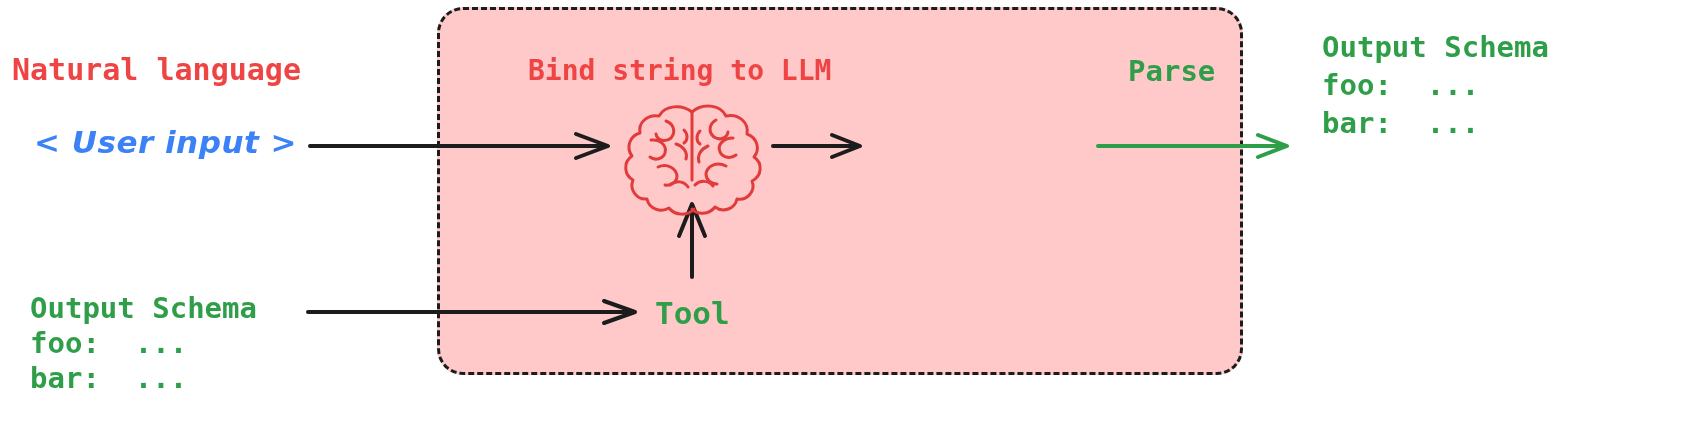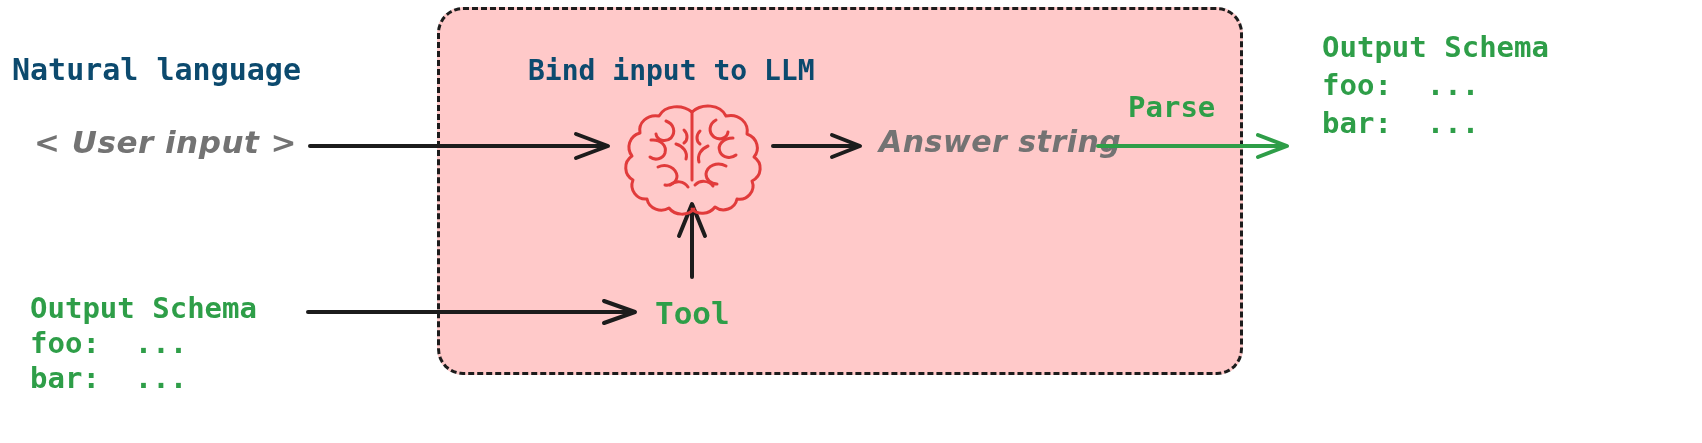--- a/index.html
+++ b/index.html
@@ -26,29 +26,29 @@
     background: #ffc9c9;
     border: 3px dashed #1c1c1c;
     border-radius: 26px;
     box-sizing: border-box;
   }
 
   
   .mono {
     font-family: "DejaVu Sans Mono", monospace;
     font-weight: 700;
-    color: #0c4a6e;
+    color: #ef4444;
     white-space: pre;
     letter-spacing: 0px;
   }
   .hand {
     font-family: "DejaVu Sans", sans-serif;
     font-weight: 600;
     font-style: italic;
-    color: #737373;
+    color: #3b82f6;
     white-space: pre;
     letter-spacing: 0.5px;
   }
   .green {
     color: #2e9e48;
   }
 
   #natural-language {
     position: absolute;
     left: 12px;
@@ -74,21 +74,20 @@
     position: absolute;
     left: 528px;
     top: 54px;
     font-size: 28px;
   }
   #parse-label {
     position: absolute;
     left: 1128px;
     top: 54px;
     font-size: 29px;
-    margin-top: 36px;
   }
   #answer-string {
     position: absolute;
     left: 879px;
     top: 124px;
     font-size: 30px;
   }
   #tool-label {
     position: absolute;
     left: 655px;
@@ -124,25 +123,24 @@
   <div id="natural-language" class="mono">Natural language</div>
 
   <div id="user-input" class="hand">&lt; User input &gt;</div>
 
   <div id="left-schema">
     <div class="mono green">Output Schema</div>
     <div class="mono green">foo:  ...</div>
     <div class="mono green">bar:  ...</div>
   </div>
 
-  <div id="bind-schema-label" class="mono">Bind input to LLM</div>
+  <div id="bind-schema-label" class="mono">Bind string to LLM</div>
 
   <div id="parse-label" class="mono green">Parse</div>
 
-  <div id="answer-string" class="hand">Answer string</div>
 
   <div id="tool-label" class="mono green">Tool</div>
 
   <div id="right-schema">
     <div class="mono green">Output Schema</div>
     <div class="mono green">foo:  ...</div>
     <div class="mono green">bar:  ...</div>
   </div>
 
   <svg id="vectors" viewBox="0 0 1702 443">

